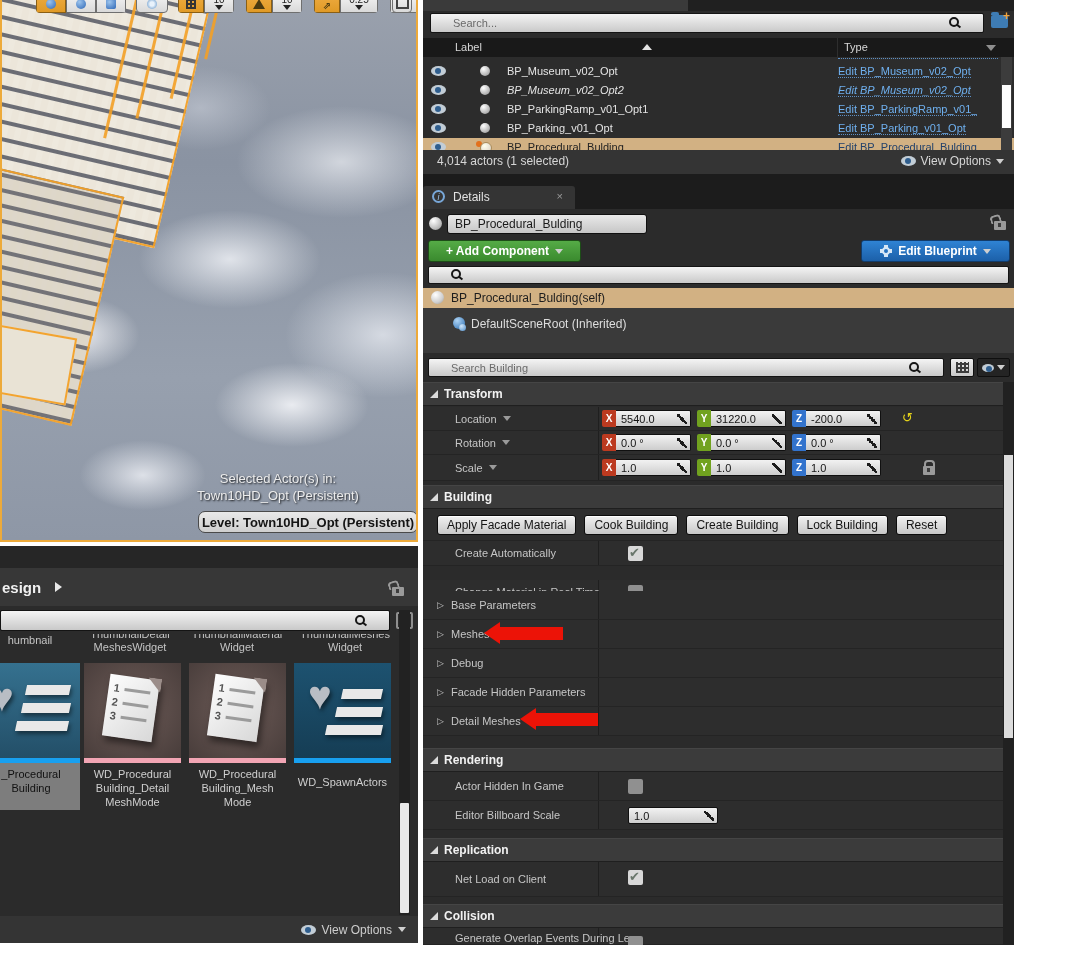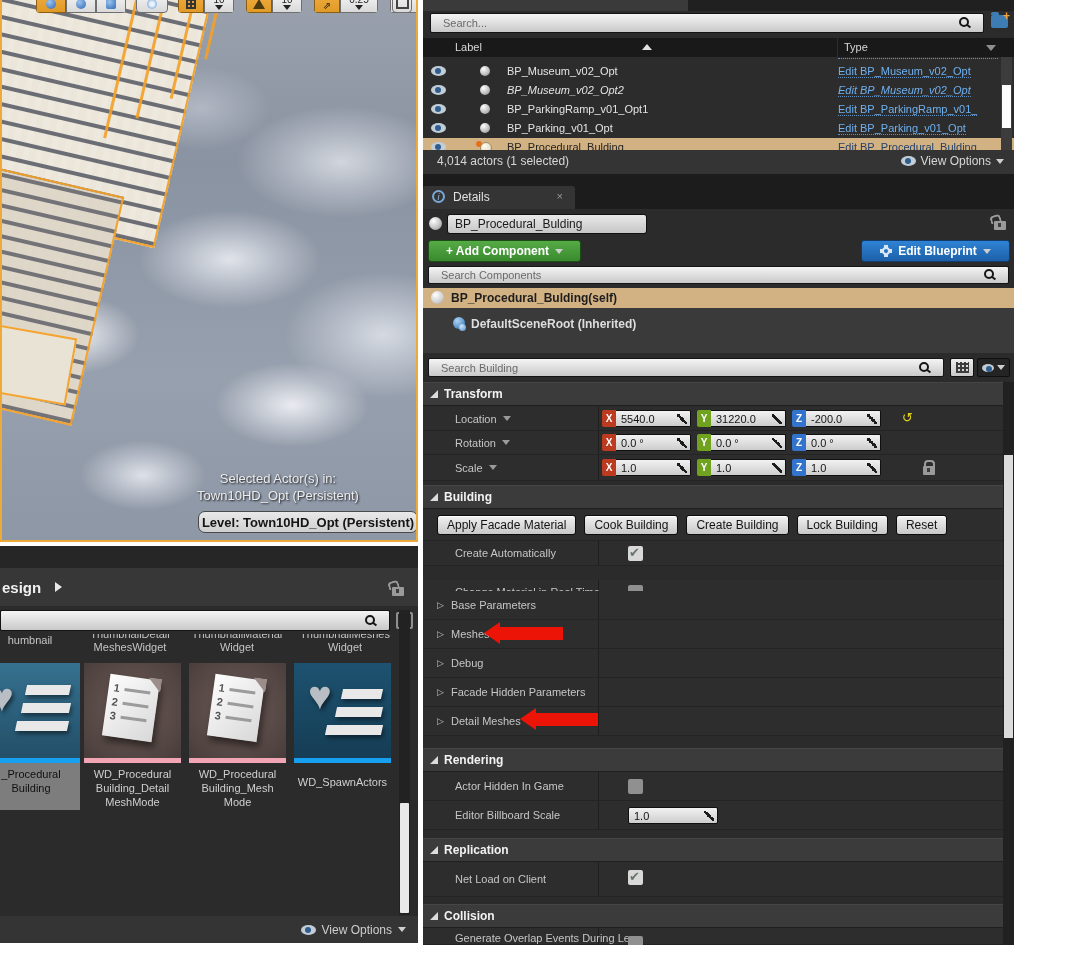--- a/index.html
+++ b/index.html
@@ -2,21 +2,21 @@
 <html><head>
 <meta charset="utf-8">
 <style>
   html,body{margin:0;padding:0;background:#ffffff;}
   body{font-family:"Liberation Sans","DejaVu Sans",sans-serif;}
   .app{position:relative;width:1082px;height:977px;overflow:hidden;background:#fff;}
   .abs{position:absolute;}
 
   
   .searchbox{background:linear-gradient(#f4f4f4,#c9c9c9);border:1px solid #141414;border-radius:2px;
-    color:#6a6a6a;font-size:11px;display:flex;align-items:center;padding:0 12px;box-sizing:border-box;}
+    color:#6a6a6a;font-size:11px;display:flex;align-items:center;padding:0 22px;box-sizing:border-box;}
   .searchbox .ph{flex:1;white-space:nowrap;overflow:hidden;}
   .mag{width:12px;height:12px;position:relative;flex:0 0 auto;}
   .mag::before{content:'';position:absolute;left:0;top:0;width:6px;height:6px;border:2px solid #161616;border-radius:50%;}
   .mag::after{content:'';position:absolute;left:7px;top:8px;width:5px;height:2px;background:#161616;transform:rotate(40deg);}
   .dd{width:0;height:0;border-left:4px solid transparent;border-right:4px solid transparent;border-top:5px solid #cfcfcf;display:inline-block;}
   .dd.dark{border-top-color:#222;}
   .eye{width:15px;height:10px;border-radius:50%;background:#c2cdd6;position:relative;display:inline-block;}
   .eye::after{content:'';position:absolute;left:4px;top:2px;width:6px;height:6px;border-radius:50%;background:#2f5e8e;}
   .numfield{background:linear-gradient(#f2f2f2,#cdcdcd);border:1px solid #101010;border-radius:2px;
     color:#141414;font-size:11px;display:flex;align-items:center;padding:0 5px;position:relative;box-sizing:border-box;}
@@ -151,21 +151,21 @@
   .btn-blue{left:438px;top:240px;width:149px;height:22px;background:linear-gradient(#2f83d4,#1c60a9);border:1px solid #123c6b;border-radius:3px;
     color:#fff;font-weight:bold;font-size:12px;display:flex;align-items:center;justify-content:center;gap:6px;box-sizing:border-box;}
   .gear{width:12px;height:12px;position:relative;flex:0 0 auto;}
   .gear::before{content:'';position:absolute;inset:2px;border:2px solid #d7e7f6;border-radius:50%;box-sizing:border-box;}
   .gear::after{content:'';position:absolute;inset:0;
     background:linear-gradient(#d7e7f6,#d7e7f6) 50% 0/4px 3px no-repeat,
       linear-gradient(#d7e7f6,#d7e7f6) 50% 100%/4px 3px no-repeat,
       linear-gradient(#d7e7f6,#d7e7f6) 0 50%/3px 4px no-repeat,
       linear-gradient(#d7e7f6,#d7e7f6) 100% 50%/3px 4px no-repeat;}
   .dt-searchcomp{left:5px;top:266px;width:581px;height:18px;}
-  .compbox{left:0;top:288px;width:591px;height:65px;background:#3a3a3a;font-weight:bold;}
+  .compbox{left:0;top:288px;width:591px;height:65px;background:#3a3a3a;}
   .comp-self{position:absolute;left:0;top:0;width:591px;height:20px;background:#d2b183;color:#1d1d1d;font-size:12px;}
   .comp-self .sph{position:absolute;left:8px;top:3px;width:13px;height:13px;border-radius:50%;background:radial-gradient(circle at 35% 30%,#fff,#cfcfcf 60%,#969696);}
   .comp-self .tx{position:absolute;left:28px;top:3px;}
   .comp-root{position:absolute;left:0;top:26px;width:591px;height:20px;color:#dedede;font-size:12px;}
   .comp-root .sph{position:absolute;left:30px;top:3px;width:12px;height:12px;border-radius:50%;background:radial-gradient(circle at 35% 30%,#aed4f5,#2a6cb0);}
   .comp-root .sph::after{content:'';position:absolute;left:6px;top:7px;width:7px;height:7px;border-radius:50%;background:radial-gradient(circle at 35% 30%,#cfe6fa,#4e8cc8);}
   .comp-root .tx{position:absolute;left:48px;top:3px;}
   .dt-searchdet{left:5px;top:358px;width:516px;height:19px;}
   .btn-gridview{left:527px;top:358px;width:24px;height:19px;background:linear-gradient(#ededed,#c9c9c9);border:1px solid #101010;border-radius:2px;box-sizing:border-box;}
   .btn-gridview::after{content:'';position:absolute;left:5px;top:3px;width:13px;height:11px;
@@ -460,21 +460,20 @@
     <div class="abs btn-green">
       <span>+ Add Component</span>
       <span class="dd"></span>
     </div>
     <div class="abs btn-blue">
       <span class="gear"></span>
       <span>Edit Blueprint</span>
       <span class="dd"></span>
     </div>
     <div class="abs dt-searchcomp searchbox">
-      <span class="ph">Search Components</span>
       <span class="mag"></span>
     </div>
     <div class="abs compbox">
       <div class="comp-self">
         <span class="sph"></span>
         <span class="tx">BP_Procedural_Bulding(self)</span>
       </div>
       <div class="comp-root">
         <span class="sph"></span>
         <span class="tx">DefaultSceneRoot (Inherited)</span>

